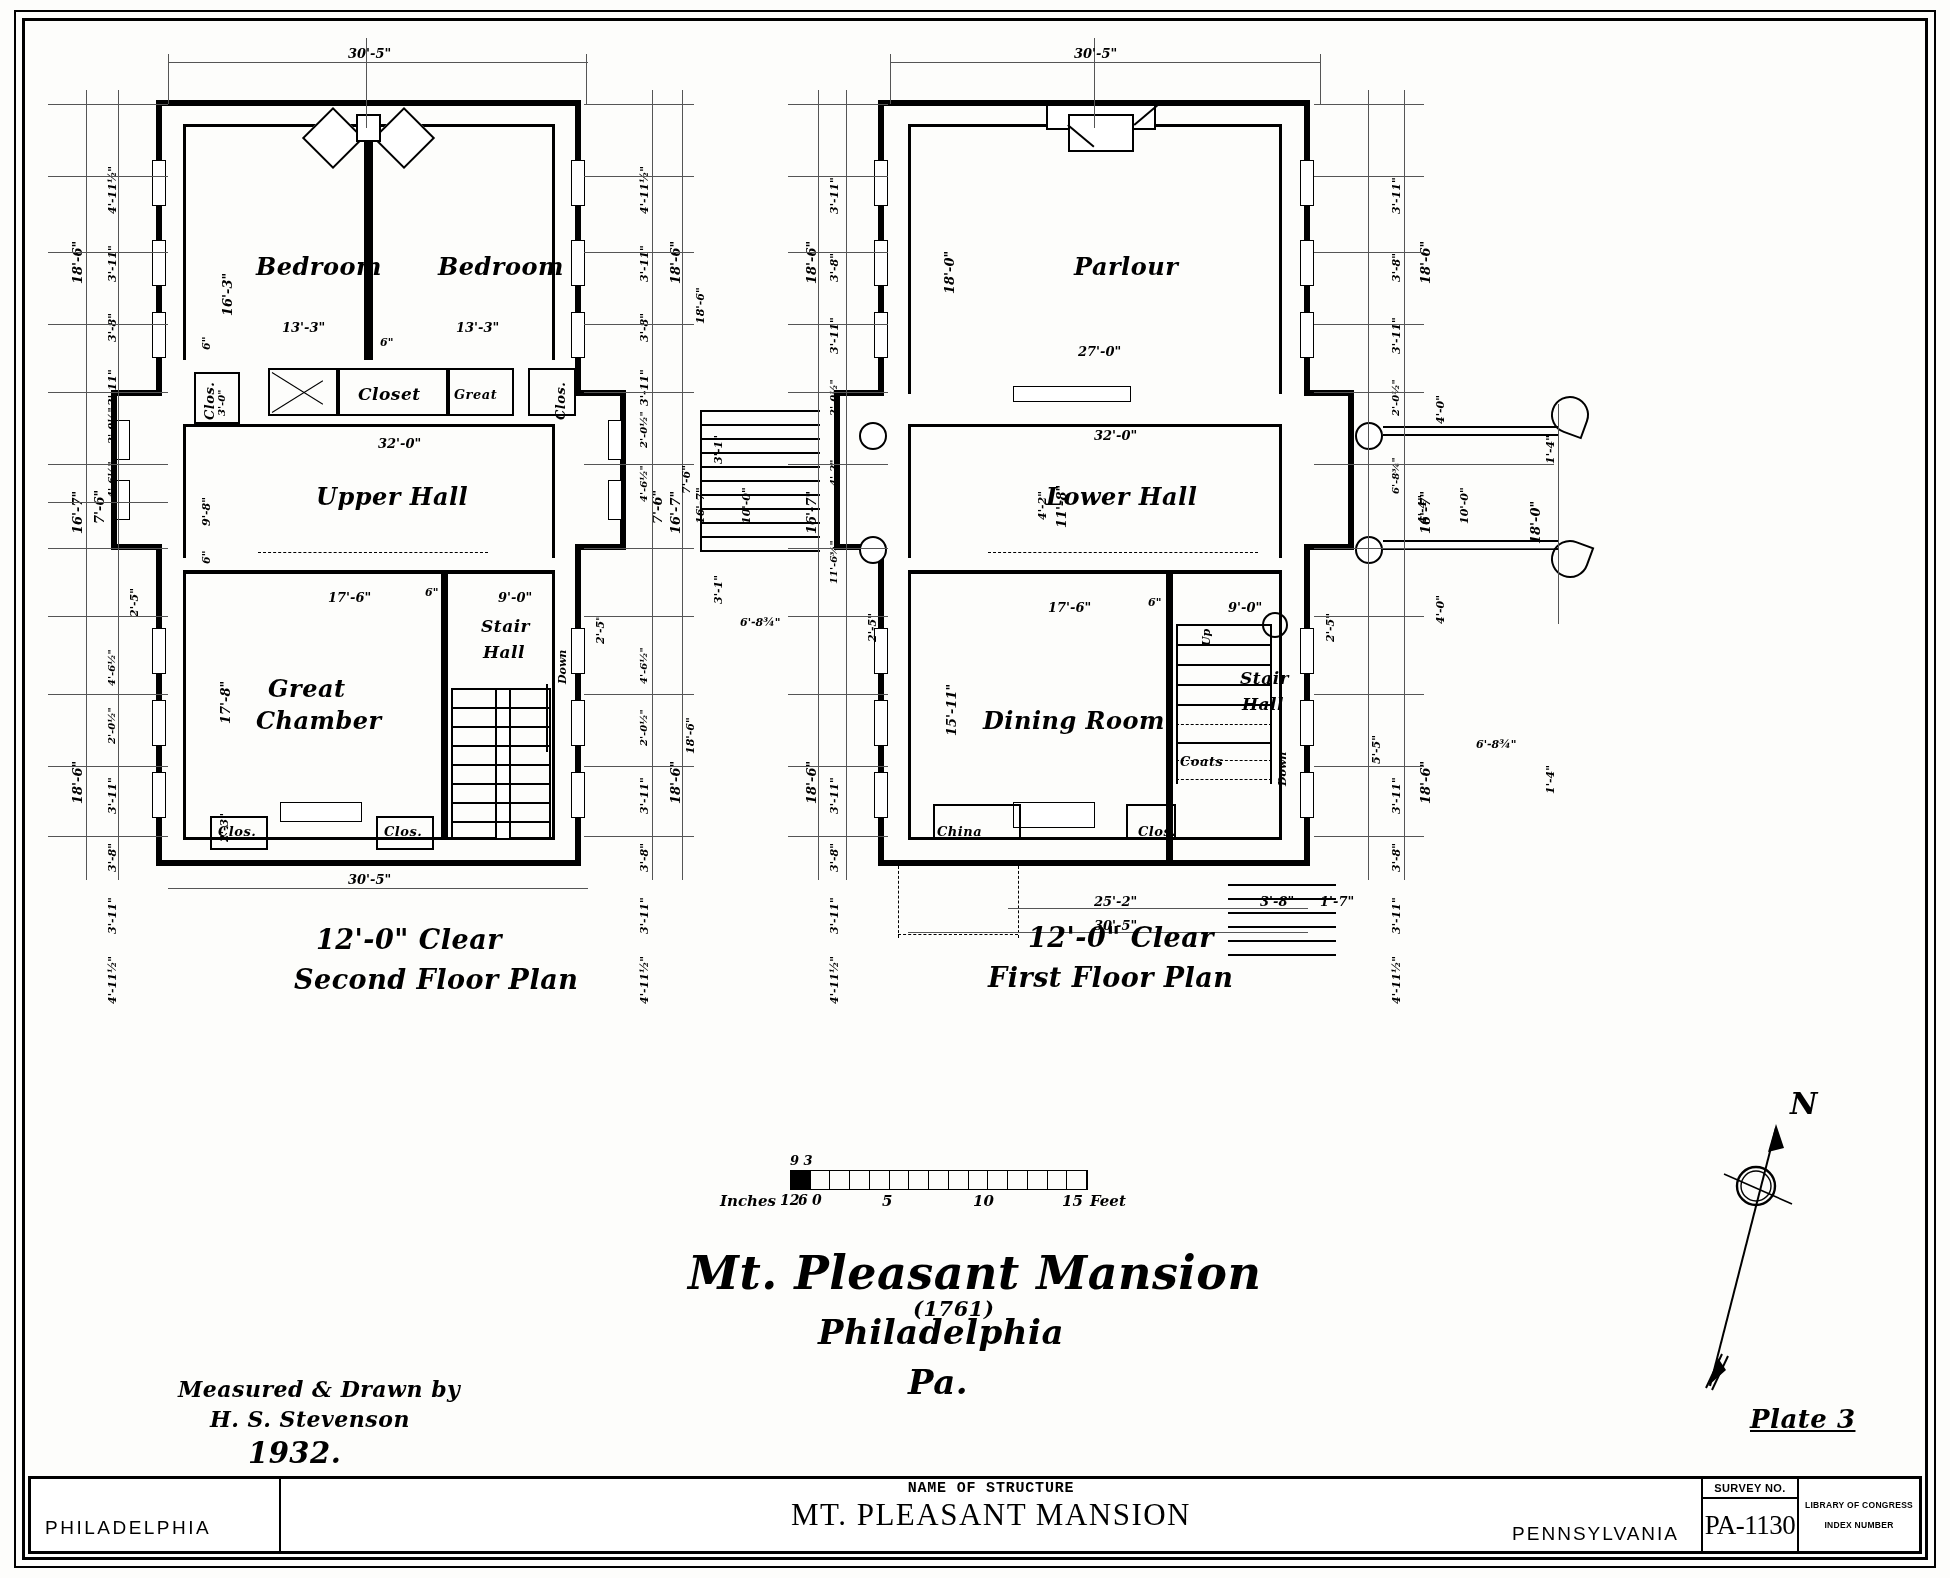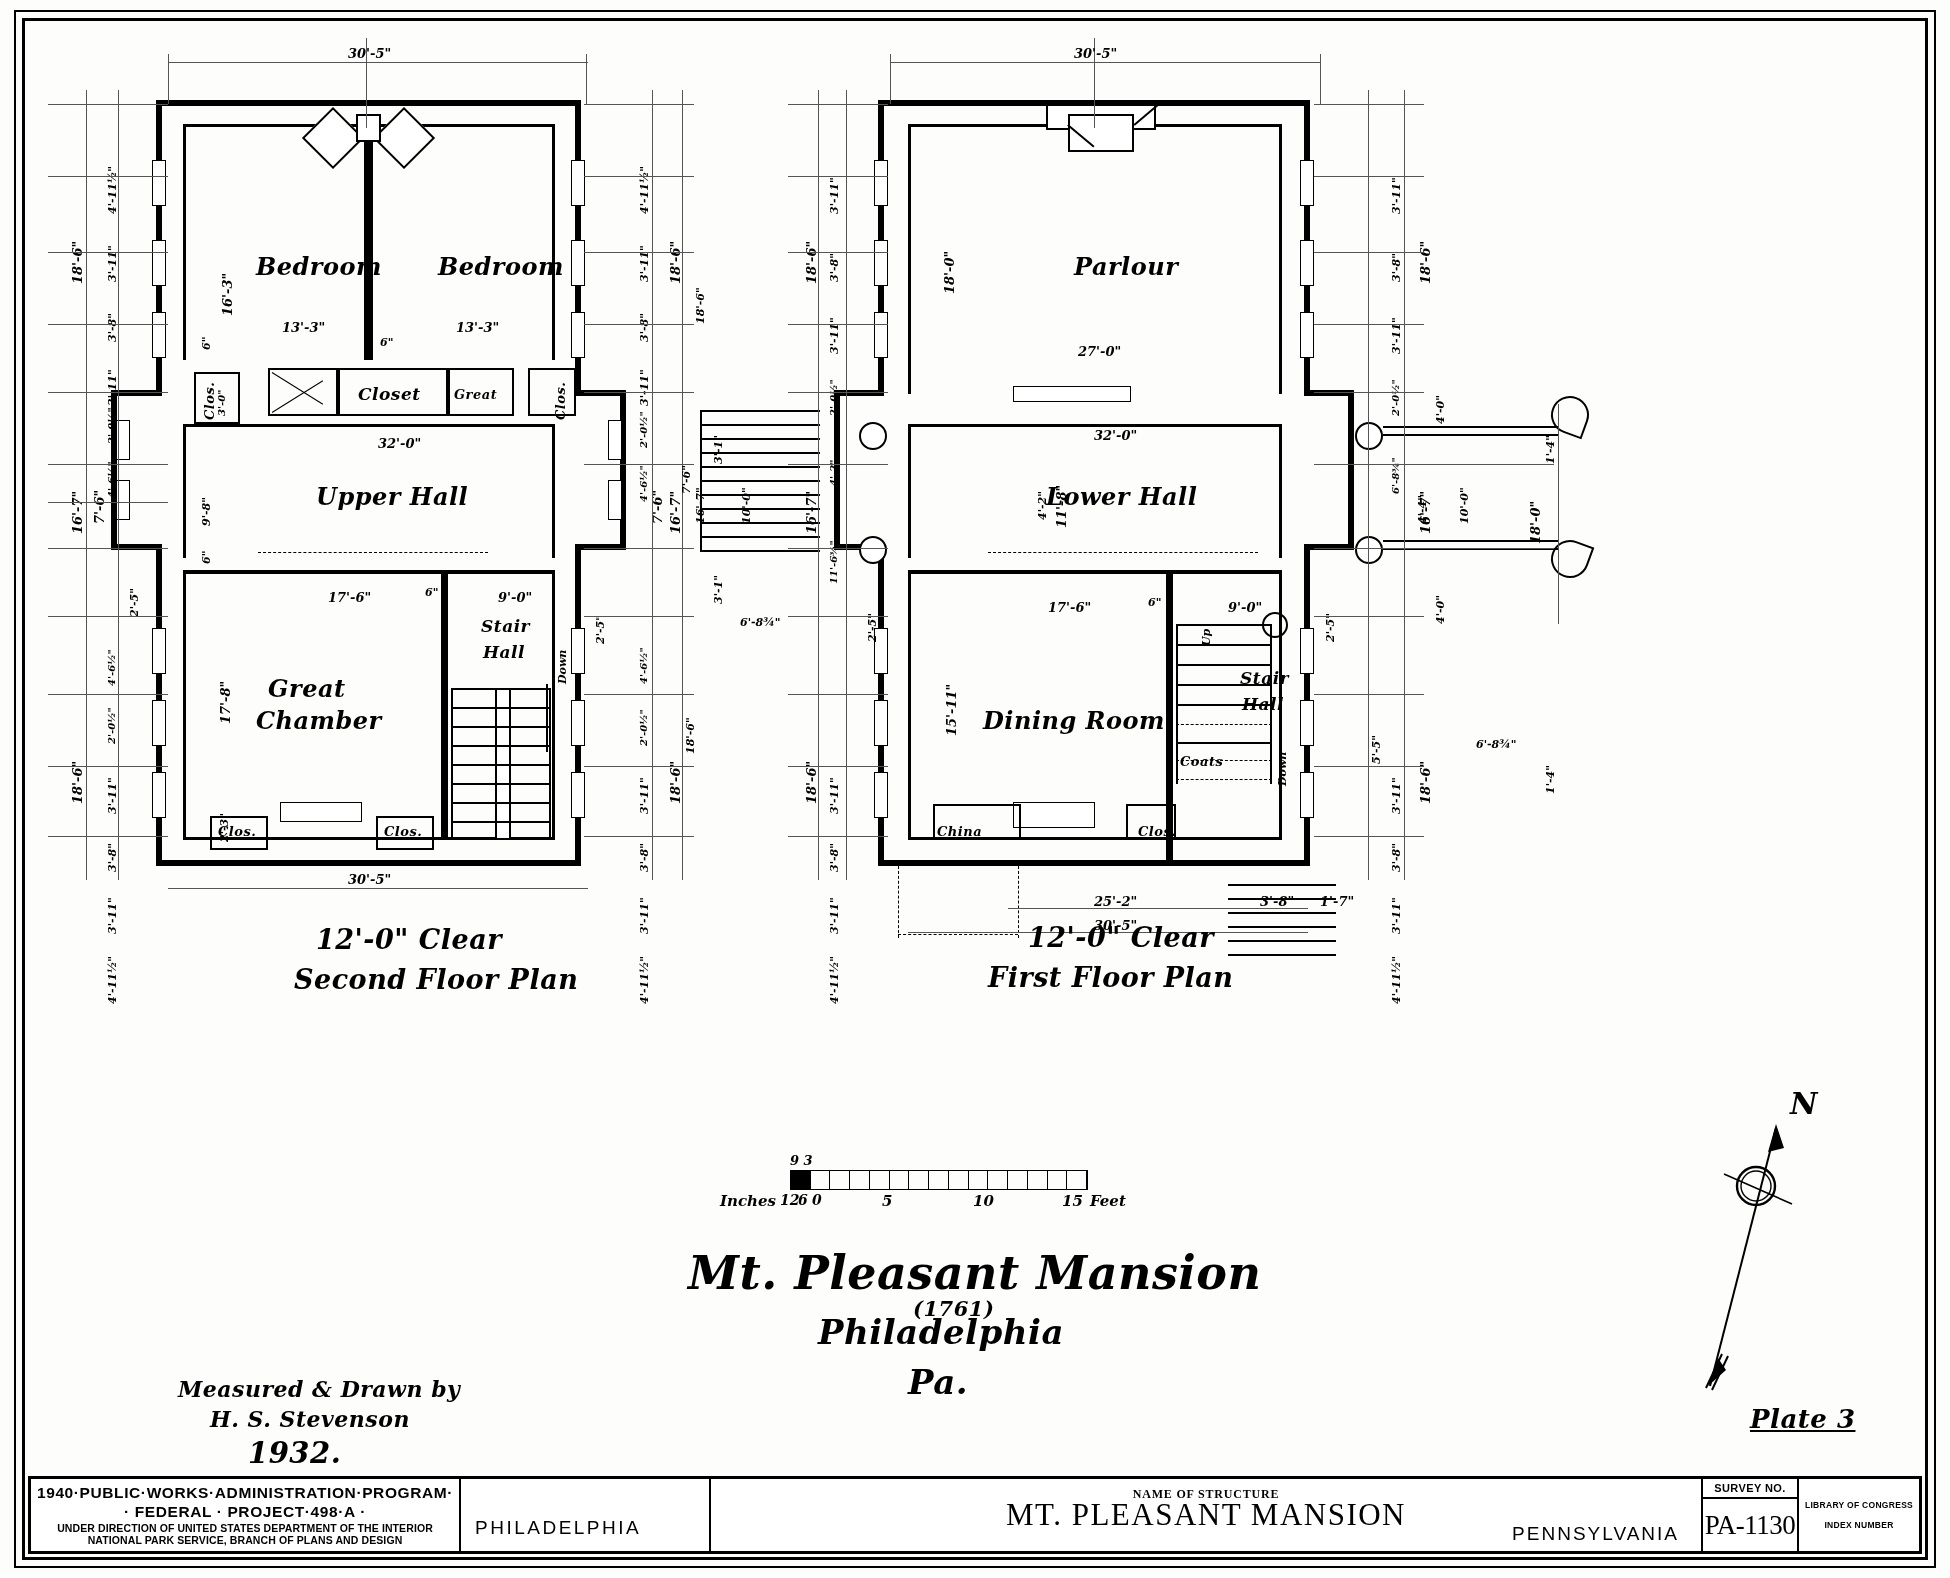--- a/index.html
+++ b/index.html
@@ -68,22 +68,22 @@
     letter-spacing:.6px;text-align:center;line-height:1.25;
   }
   .tb-pwa .l3,.tb-pwa .l4{
     font-family:"Liberation Sans",sans-serif;font-weight:700;font-size:10.5px;
     text-align:center;line-height:1.2;letter-spacing:.1px;
   }
   .tb-city{width:250px;}
   .tb-city span{font-family:"Liberation Sans",sans-serif;font-size:19px;letter-spacing:2.5px;
     align-self:flex-start;margin-left:14px;margin-top:26px;}
   .tb-name{flex:1;position:relative;}
-  .tb-name .nos{position:absolute;top:8px;left:50%;transform:translateX(-50%);
-    font-family:Liberation Serif, serif;font-weight:700;font-size:12px;letter-spacing:.8px;}
+  .tb-name .nos{position:absolute;top:1px;left:50%;transform:translateX(-50%);
+    font-family:Liberation Mono, monospace;font-weight:700;font-size:15px;letter-spacing:.8px;}
   .tb-name .big{position:absolute;top:18px;left:50%;transform:translateX(-50%);
     font-family:"Liberation Serif",serif;font-size:31px;letter-spacing:1.5px;white-space:nowrap;}
   .tb-name .state{position:absolute;bottom:6px;right:22px;
     font-family:"Liberation Sans",sans-serif;font-size:19px;letter-spacing:2px;}
   .tb-survey{width:96px;}
   .tb-survey .hd{font-family:"Liberation Sans",sans-serif;font-weight:700;font-size:11px;
      letter-spacing:.4px;border-bottom:2px solid #000;width:100%;text-align:center;padding:3px 0;}
   .tb-survey .val{font-family:"Liberation Serif",serif;font-size:27px;letter-spacing:-.5px;
      flex:1;display:flex;align-items:center;justify-content:center;width:100%;}
   .tb-habs{width:330px;gap:4px;}
@@ -571,26 +571,20 @@
         <line x1="16" y1="304" x2="32" y2="270" stroke="#000" stroke-width="2"></line>
         <circle cx="60" cy="100" r="19" fill="none" stroke="#000" stroke-width="2.4"></circle>
         <circle cx="60" cy="100" r="15" fill="none" stroke="#000" stroke-width="1.4"></circle>
         <line x1="28" y1="88" x2="96" y2="118" stroke="#000" stroke-width="1.6"></line>
       </svg>
       <span class="script" style="left:1762px;top:1062px;font-size:30px;">N</span>
     </div>
   </div>
 
   <div id="titleblock">
-    <div class="tb-pwa">
-      <span class="l1">1940·PUBLIC·WORKS·ADMINISTRATION·PROGRAM·</span>
-      <span class="l2">· FEDERAL · PROJECT·498·A ·</span>
-      <span class="l3">UNDER DIRECTION OF UNITED STATES DEPARTMENT OF THE INTERIOR</span>
-      <span class="l4">NATIONAL PARK SERVICE, BRANCH OF PLANS AND DESIGN</span>
-    </div>
     <div class="tb-city">
       <span>PHILADELPHIA</span>
     </div>
     <div class="tb-name">
       <span class="nos">NAME OF STRUCTURE</span>
       <span class="big">MT.  PLEASANT  MANSION</span>
       <span class="state">PENNSYLVANIA</span>
     </div>
     <div class="tb-survey">
       <span class="hd">SURVEY NO.</span>

